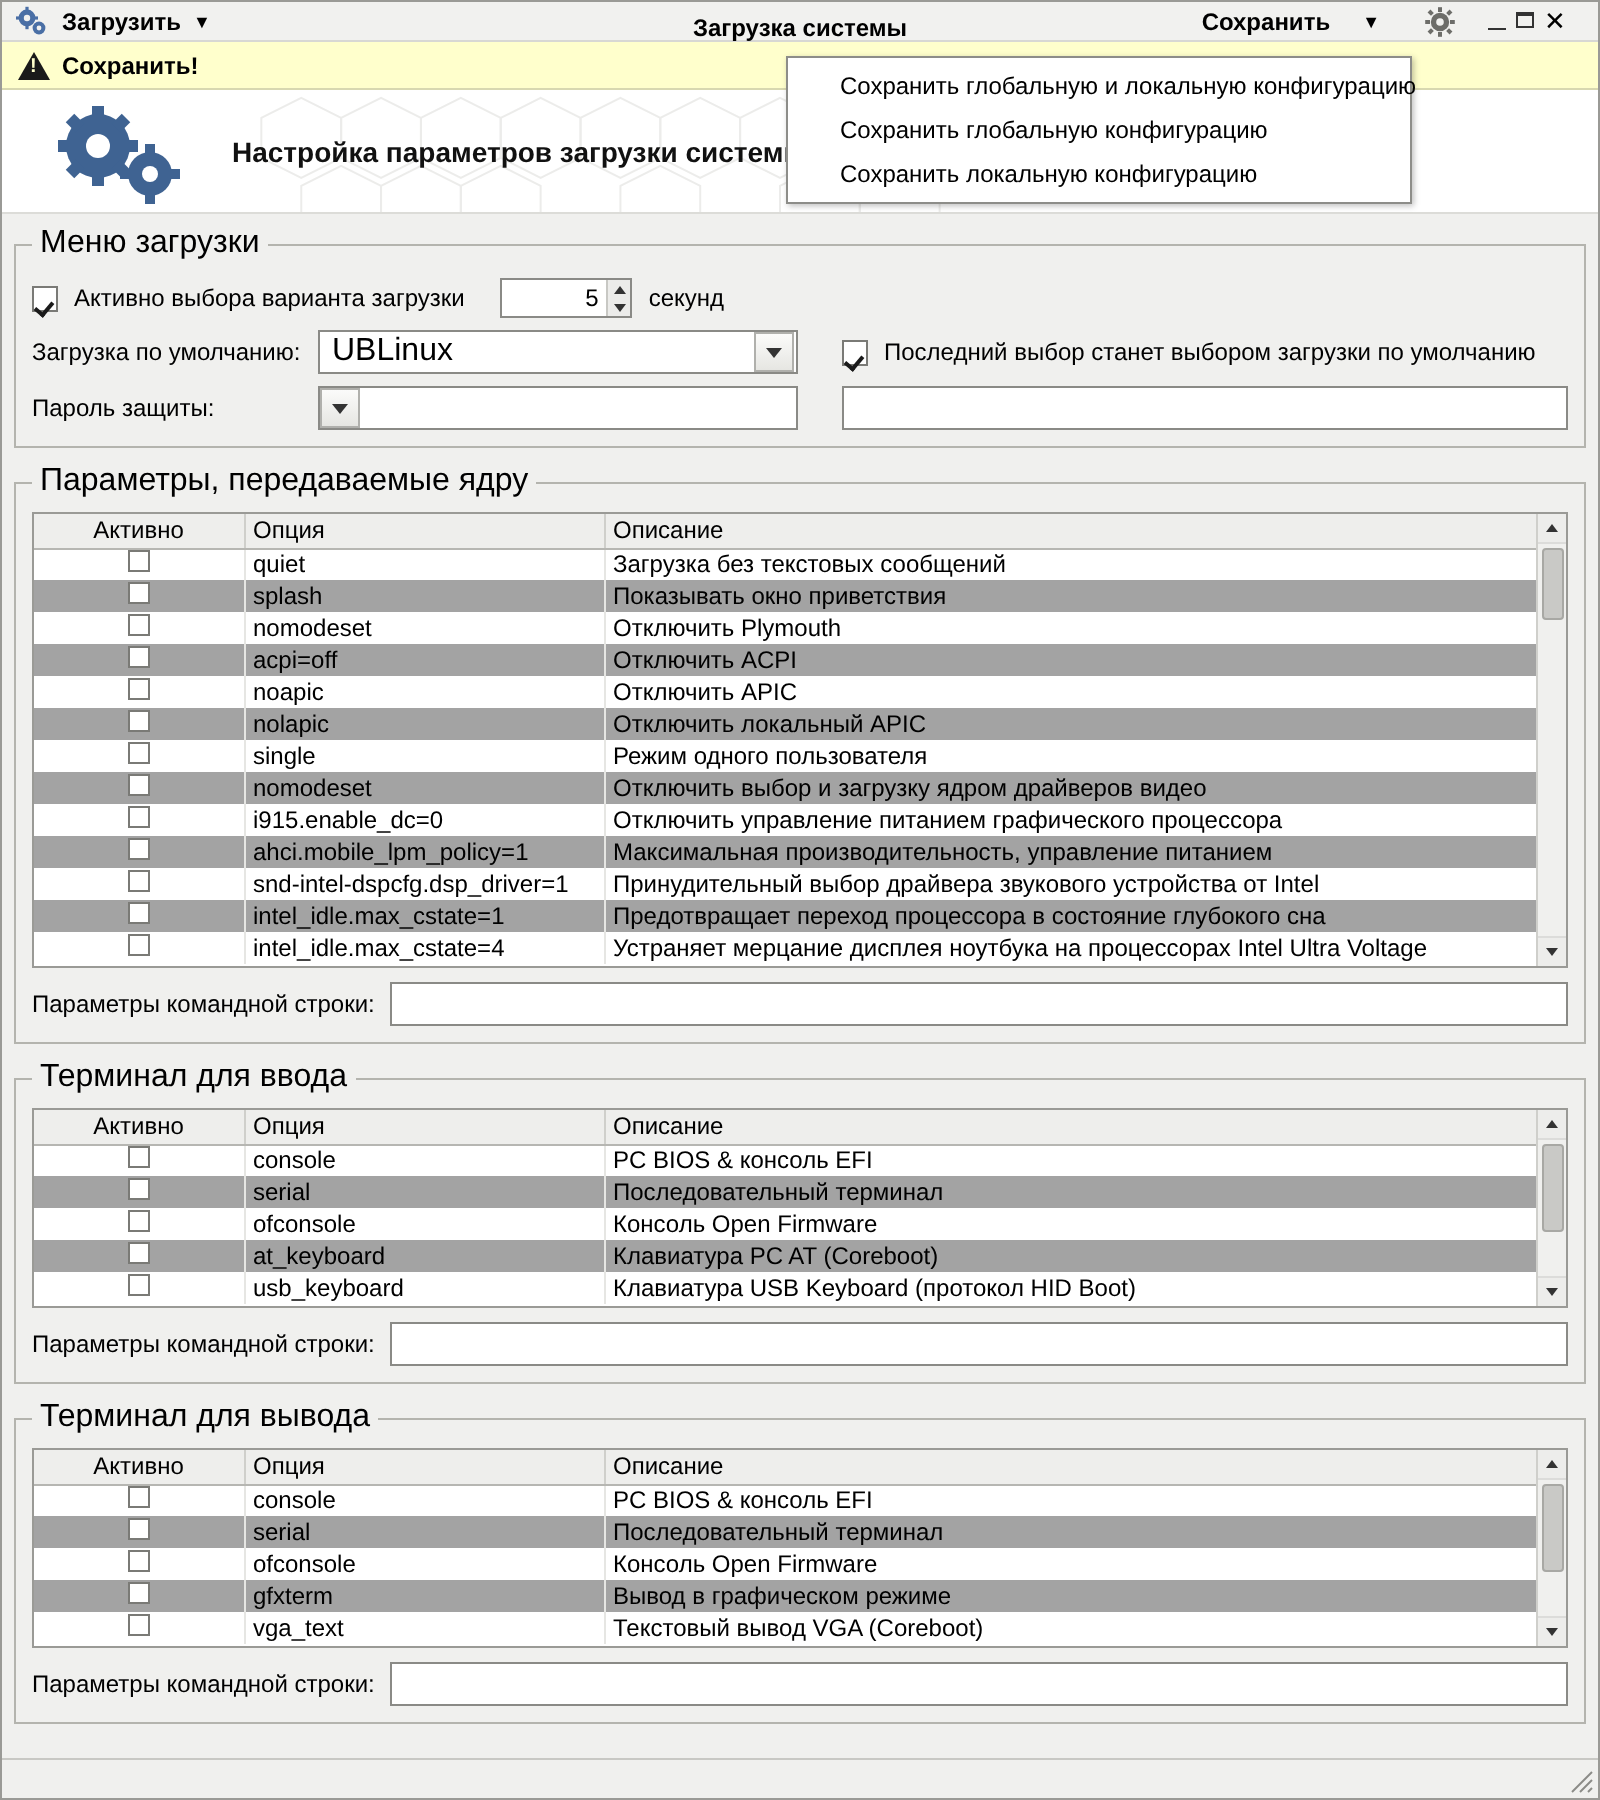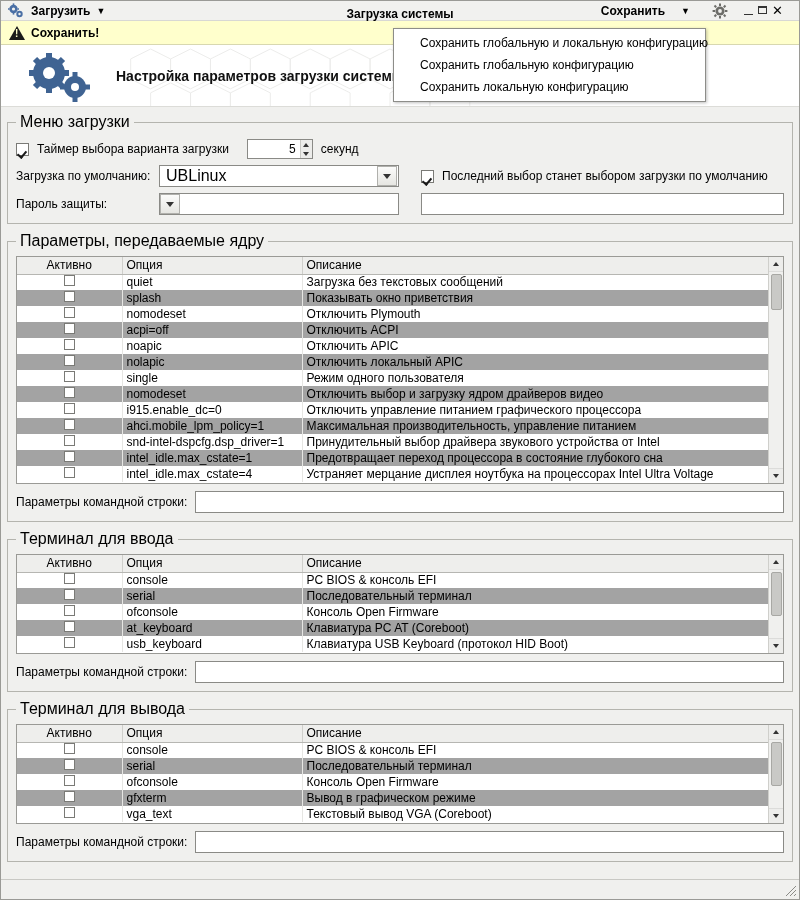--- a/index.html
+++ b/index.html
@@ -331,21 +331,21 @@
     <div class="banner-title">Настройка параметров загрузки системы</div>
   </div>
 
   <div class="body">
 
     <fieldset>
       <legend>Меню загрузки</legend>
 
       <div class="row" style="margin-top:2px">
         <span class="cb checked"></span>
-        <span class="lbl">Таймер выбора варианта загрузки</span>
+        <span class="lbl">Активно выбора варианта загрузки</span>
         <span class="spin" style="margin-left:10px">
           <input type="text" value="5" style="">
           <span class="arrows">
             <div>
                 <span class="tri-up"></span>
               </div>
             <div>
                 <span class="tri-dn"></span>
               </div>
           </span>

